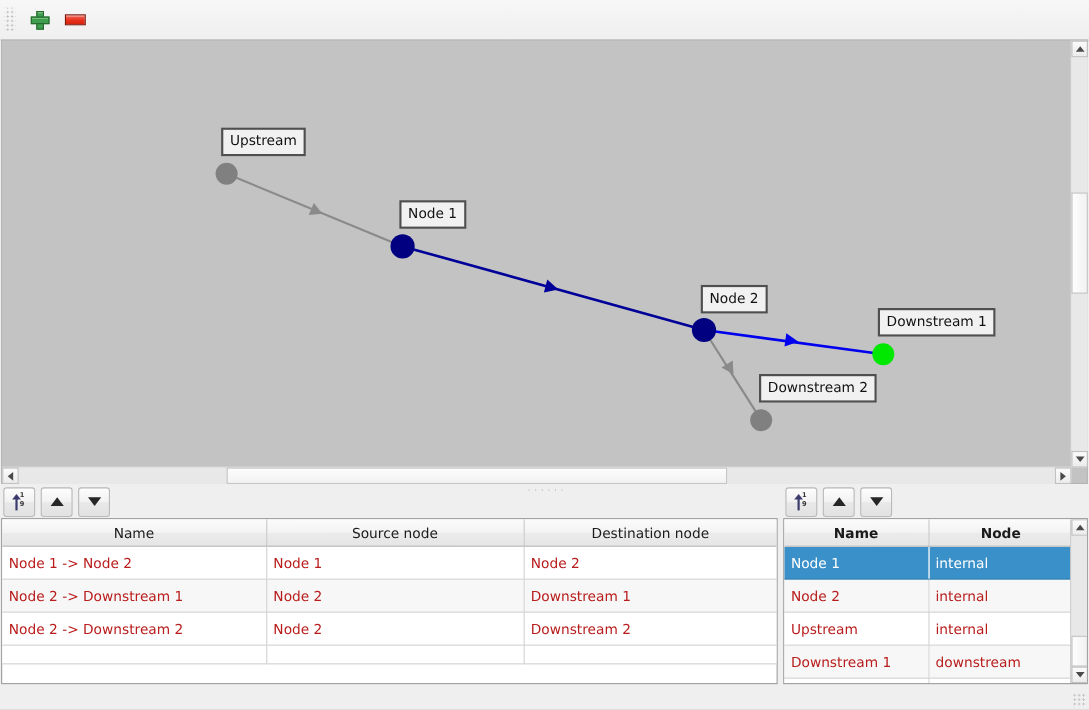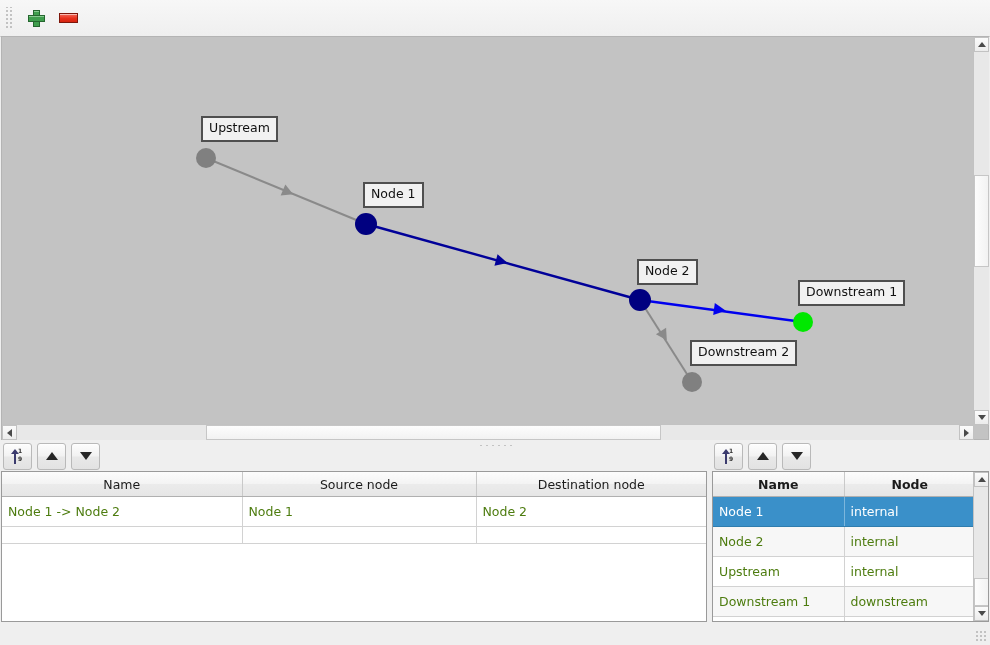--- a/index.html
+++ b/index.html
@@ -150,21 +150,21 @@
   th{
     background:linear-gradient(to bottom,#fcfcfc 0%,#f3f3f3 50%,#ebebeb 51%,#e6e6e6 100%);
     border-right:1px solid #c9c9c9;border-bottom:1px solid #b0b0b0;
     font-weight:normal;font-size:12.5px;color:#1b1b1b;
     height:24px;padding:0 4px;text-align:center;
   }
   .pane-right th{font-weight:bold;}
   th:last-child{border-right:none;}
   td{
     border-right:1px solid #d2d2d2;border-bottom:1px solid #d2d2d2;
-    height:29px;padding:0 6px;font-size:12.5px;color:#4d7c0f;
+    height:29px;padding:0 6px;font-size:12.5px;color:#b91c1c;
     white-space:nowrap;overflow:hidden;text-overflow:ellipsis;
   }
   td:last-child{border-right:none;}
   tbody tr:nth-child(odd) td{background:#ffffff;}
   tbody tr:nth-child(even) td{background:#f7f7f7;}
   tbody tr.selected td{background:#3a90c9;color:#ffffff;border-right-color:#7cb6dc;border-bottom-color:#2f7dae;}
   tbody tr.empty td{height:16px;background:#ffffff;}
 
   .rt-scroll{
     position:absolute;right:0;top:0;width:15px;height:149px;
@@ -293,20 +293,30 @@
             <th>Source node</th>
             <th>Destination node</th>
           </tr>
         </thead>
         <tbody>
           <tr>
             <td>Node 1 -&gt; Node 2</td>
             <td>Node 1</td>
             <td>Node 2</td>
           </tr>
+          <tr>
+            <td>Node 2 -&gt; Downstream 1</td>
+            <td>Node 2</td>
+            <td>Downstream 1</td>
+          </tr>
+          <tr>
+            <td>Node 2 -&gt; Downstream 2</td>
+            <td>Node 2</td>
+            <td>Downstream 2</td>
+          </tr>
           <tr class="empty">
             <td></td>
               <td></td>
               <td></td>
           </tr>
         </tbody>
       </table>
     </div>
   </div>
 

